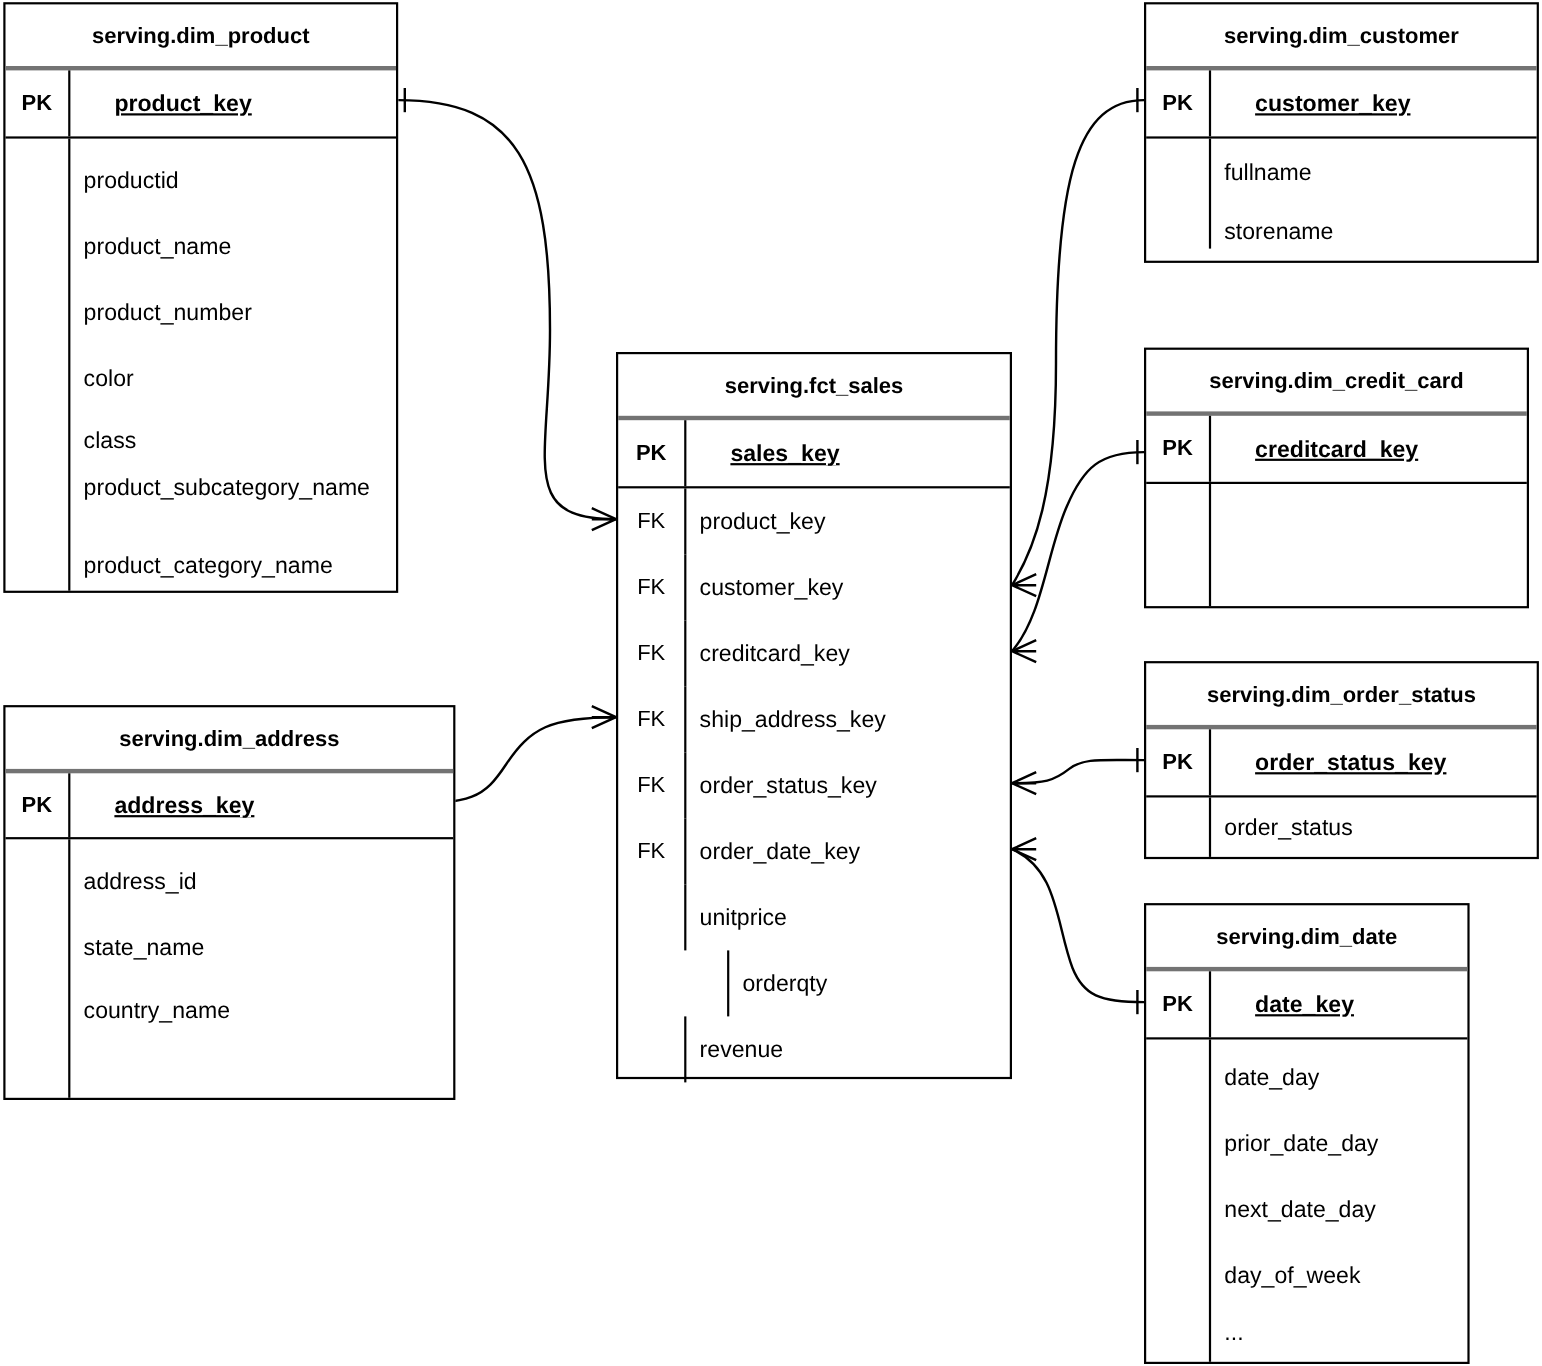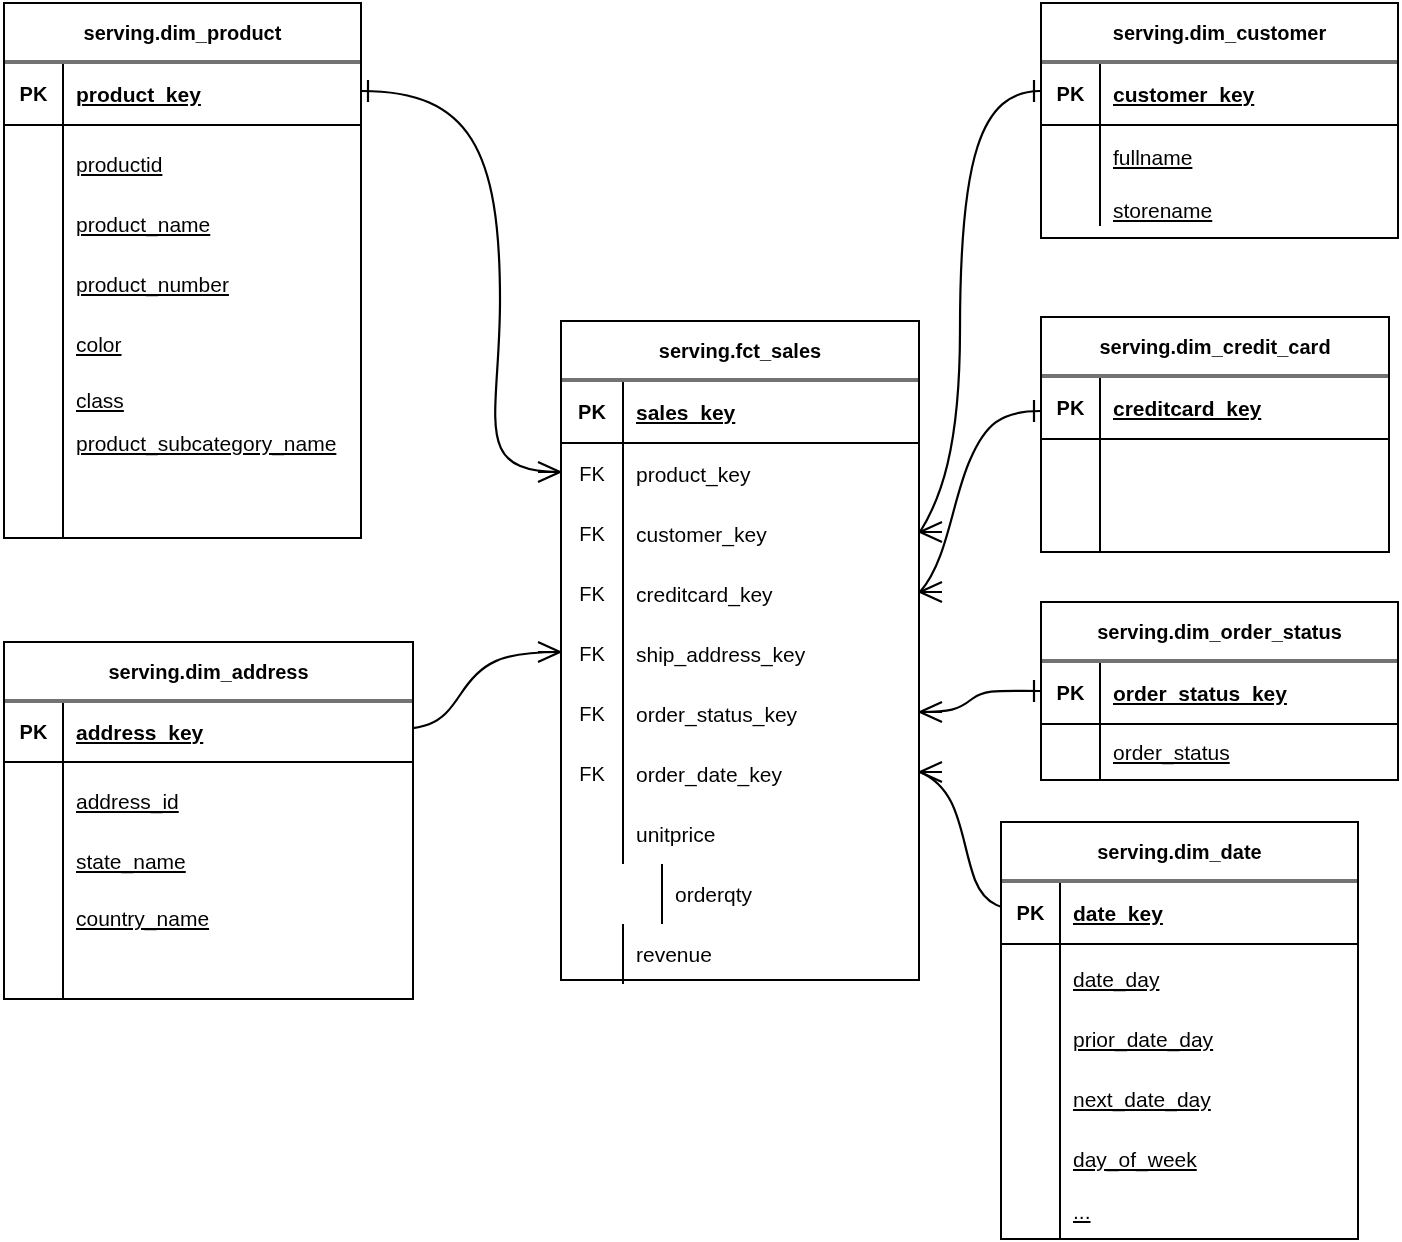--- a/index.html
+++ b/index.html
@@ -31,20 +31,21 @@
     font-size: 20px;
     color: #000000;
     border-bottom: 4px solid #737373;
     white-space: nowrap;
   }
   .row {
     box-sizing: border-box;
     display: flex;
     min-height: 60px;
     align-items: center;
+    gap: 28px;
   }
   .row.pk-row {
     border-bottom: 2px solid #000000;
   }
   .row-keycell {
     box-sizing: border-box;
     width: 59px;
     flex: 0 0 59px;
     align-self: stretch;
     display: flex;
@@ -82,21 +83,20 @@
     border-right: 2px solid #000000;
   }
   .attr-list {
     box-sizing: border-box;
     flex: 1 1 auto;
     display: flex;
     flex-direction: column;
     justify-content: flex-start;
     padding-top: 8px;
     padding-bottom: 25px;
-    text-decoration: underline;
   }
   .attr-item {
     box-sizing: border-box;
     padding-left: 12px;
     padding-right: 8px;
     font-size: 21px;
     line-height: 27px;
     color: #000000;
     min-height: 60px;
     display: flex;
@@ -200,20 +200,21 @@
     </div>
     <div class="attr-block" style="height:411px;">
       <div class="attr-keycol"></div>
       <div class="attr-list">
         <div class="attr-item" style="min-height:60px;">productid</div>
         <div class="attr-item" style="min-height:60px;">product_name</div>
         <div class="attr-item" style="min-height:60px;">product_number</div>
         <div class="attr-item" style="min-height:60px;">color</div>
         <div class="attr-item" style="min-height:52px;">class</div>
         <div class="attr-item" style="min-height:62px; display:block; padding-top:4px; word-break:break-all;">product_subcategory_name</div>
+        <div class="attr-item" style="min-height:52px;">product_category_name</div>
       </div>
     </div>
   </div>
 
   <div class="entity" style="left:3px; top:641px; width:411px; height:359px;">
     <div class="entity-title">serving.dim_address</div>
     <div class="row pk-row" style="height:60px;">
       <div class="row-keycell bold">PK</div>
       <div class="row-namecell pk-name">address_key</div>
     </div>
@@ -306,21 +307,21 @@
       <div class="row-namecell pk-name">order_status_key</div>
     </div>
     <div class="attr-block" style="height:54px;">
       <div class="attr-keycol"></div>
       <div class="attr-list" style="padding-top:0;">
         <div class="attr-item" style="min-height:54px;">order_status</div>
       </div>
     </div>
   </div>
 
-  <div class="entity" style="left:1000px; top:821px; width:359px; height:419px;">
+  <div class="entity" style="left:1040px; top:821px; width:296px; height:419px;">
     <div class="entity-title">serving.dim_date</div>
     <div class="row pk-row" style="height:62px;">
       <div class="row-keycell bold">PK</div>
       <div class="row-namecell pk-name">date_key</div>
     </div>
     <div class="attr-block" style="height:293px;">
       <div class="attr-keycol"></div>
       <div class="attr-list" style="padding-top:4px;">
         <div class="attr-item" style="min-height:60px;">date_day</div>
         <div class="attr-item" style="min-height:60px;">prior_date_day</div>

